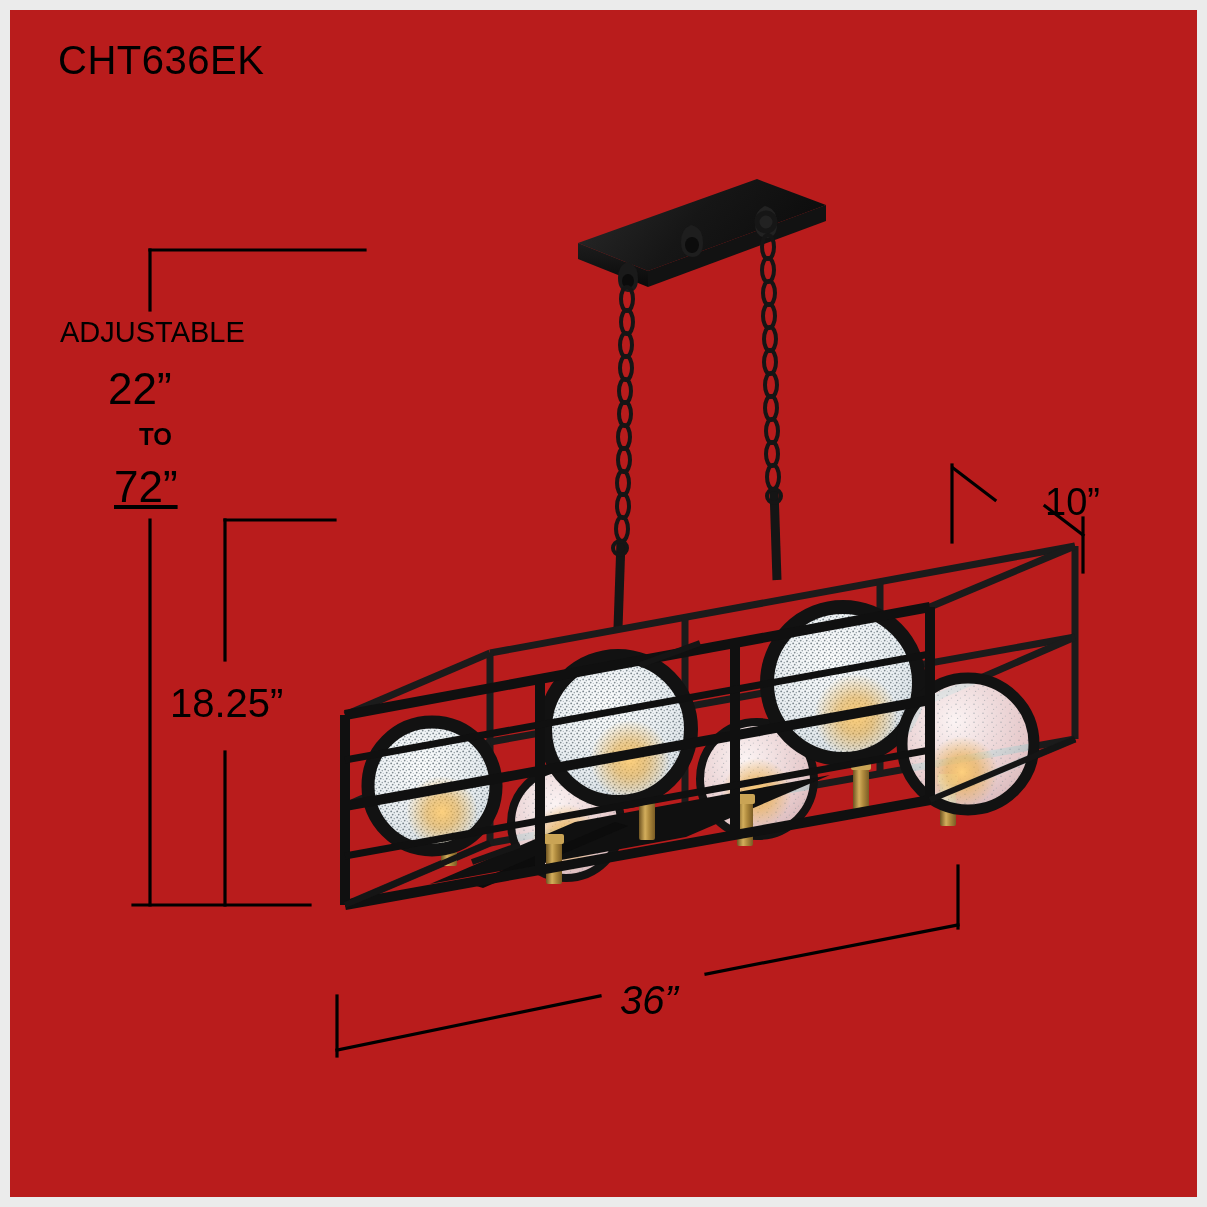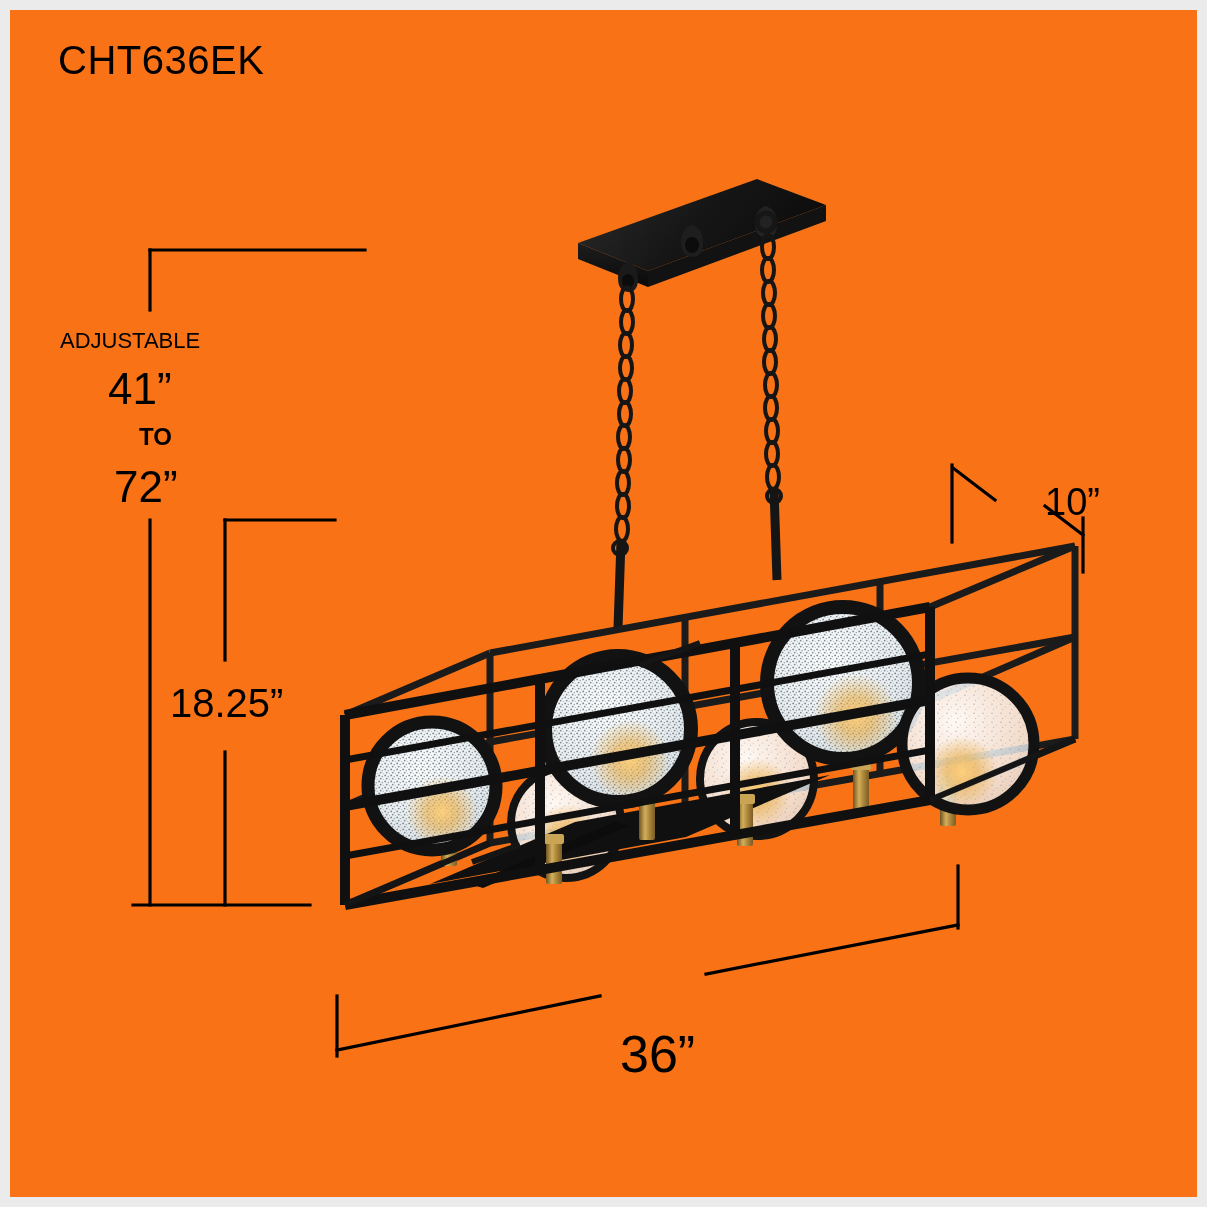--- a/index.html
+++ b/index.html
@@ -13,75 +13,77 @@
     height: 1207px;
     font-family: "Liberation Sans", sans-serif;
     overflow: hidden;
   }
   #sheet {
     position: absolute;
     left: 10px;
     top: 10px;
     width: 1187px;
     height: 1187px;
-    background: #f97316;
+    background: #b91c1c;
   }
   .txt {
     position: absolute;
     color: #000000;
     white-space: nowrap;
     line-height: 1;
   }
   #model-title {
     left: 48px;
     top: 30px;
     font-size: 40px;
     letter-spacing: 0.5px;
   }
   #canopy-size {
     left: 503px;
     top: 108px;
     font-size: 26px;
   }
   #adjustable-word {
     left: 50px;
-    top: 320px;
-    font-size: 22px;
+    top: 308px;
+    font-size: 29px;
   }
   #adj-min {
     left: 98px;
     top: 357px;
     font-size: 44px;
   }
   #adj-to {
     left: 129px;
     top: 415px;
     font-size: 24px;
     font-weight: bold;
   }
   #adj-max {
     left: 104px;
     top: 455px;
     font-size: 44px;
+    text-decoration: underline;
   }
   #height-label {
     left: 160px;
     top: 673px;
     font-size: 40px;
   }
   #depth-label {
     left: 987px;
     top: 473px;
     font-size: 38px;
     margin-left: 48px;
   }
   #width-label {
     left: 610px;
-    top: 1018px;
-    font-size: 52px;
+    top: 970px;
+    font-size: 40px;
+    font-style: italic;
   }
   #footer-note {
     left: 131px;
     top: 1142px;
     font-size: 26px;
   }
   #art, #dims {
     position: absolute;
     left: -10px;
     top: -10px;
@@ -381,21 +383,21 @@
       <path d="M 953,468 L 995,500"></path>
       <path d="M 1045,506 L 1083,535"></path>
     </g>
   </svg>
 
   <div class="txt" id="model-title">CHT636EK</div>
 
 
   <div class="txt" id="adjustable-word">ADJUSTABLE</div>
 
-  <div class="txt" id="adj-min">41”</div>
+  <div class="txt" id="adj-min">22”</div>
 
   <div class="txt" id="adj-to">TO</div>
 
   <div class="txt" id="adj-max">72”</div>
 
   <div class="txt" id="height-label">18.25”</div>
 
   <div class="txt" id="depth-label">10”</div>
 
   <div class="txt" id="width-label">36”</div>

